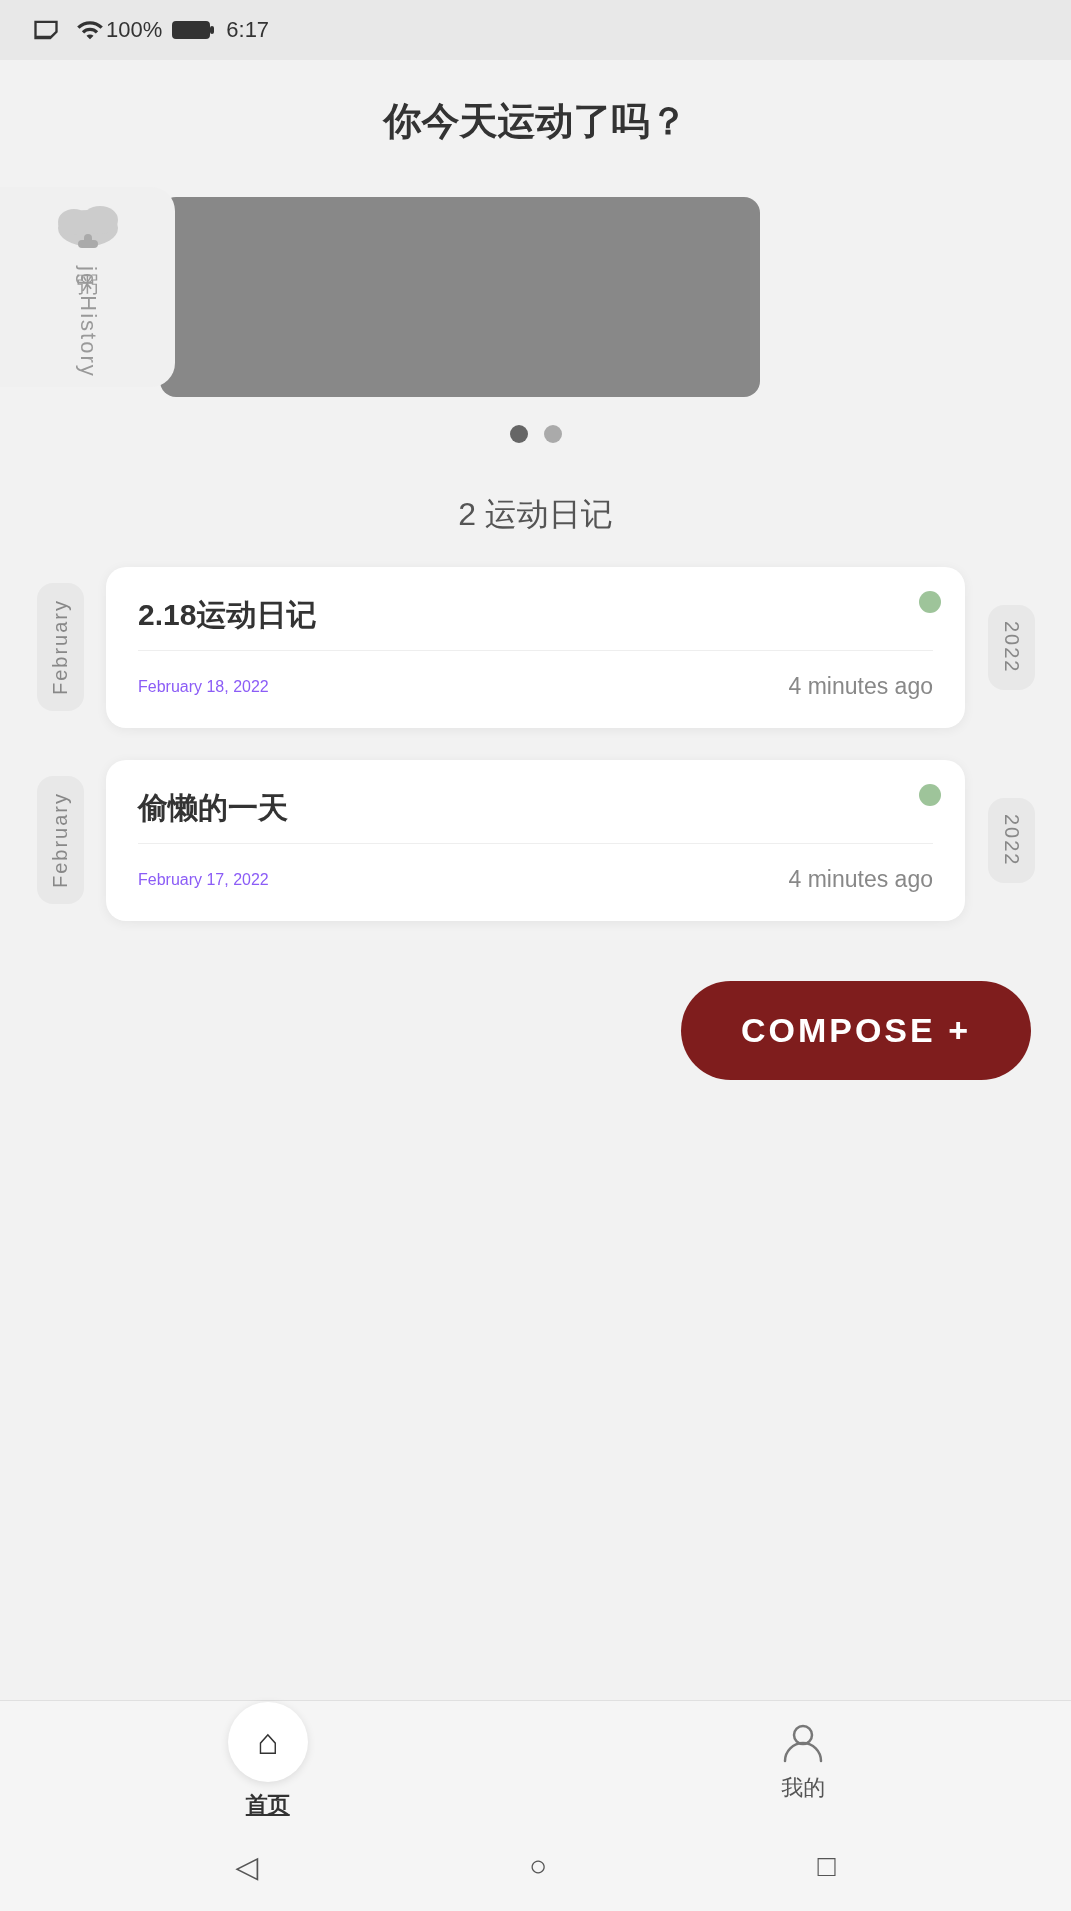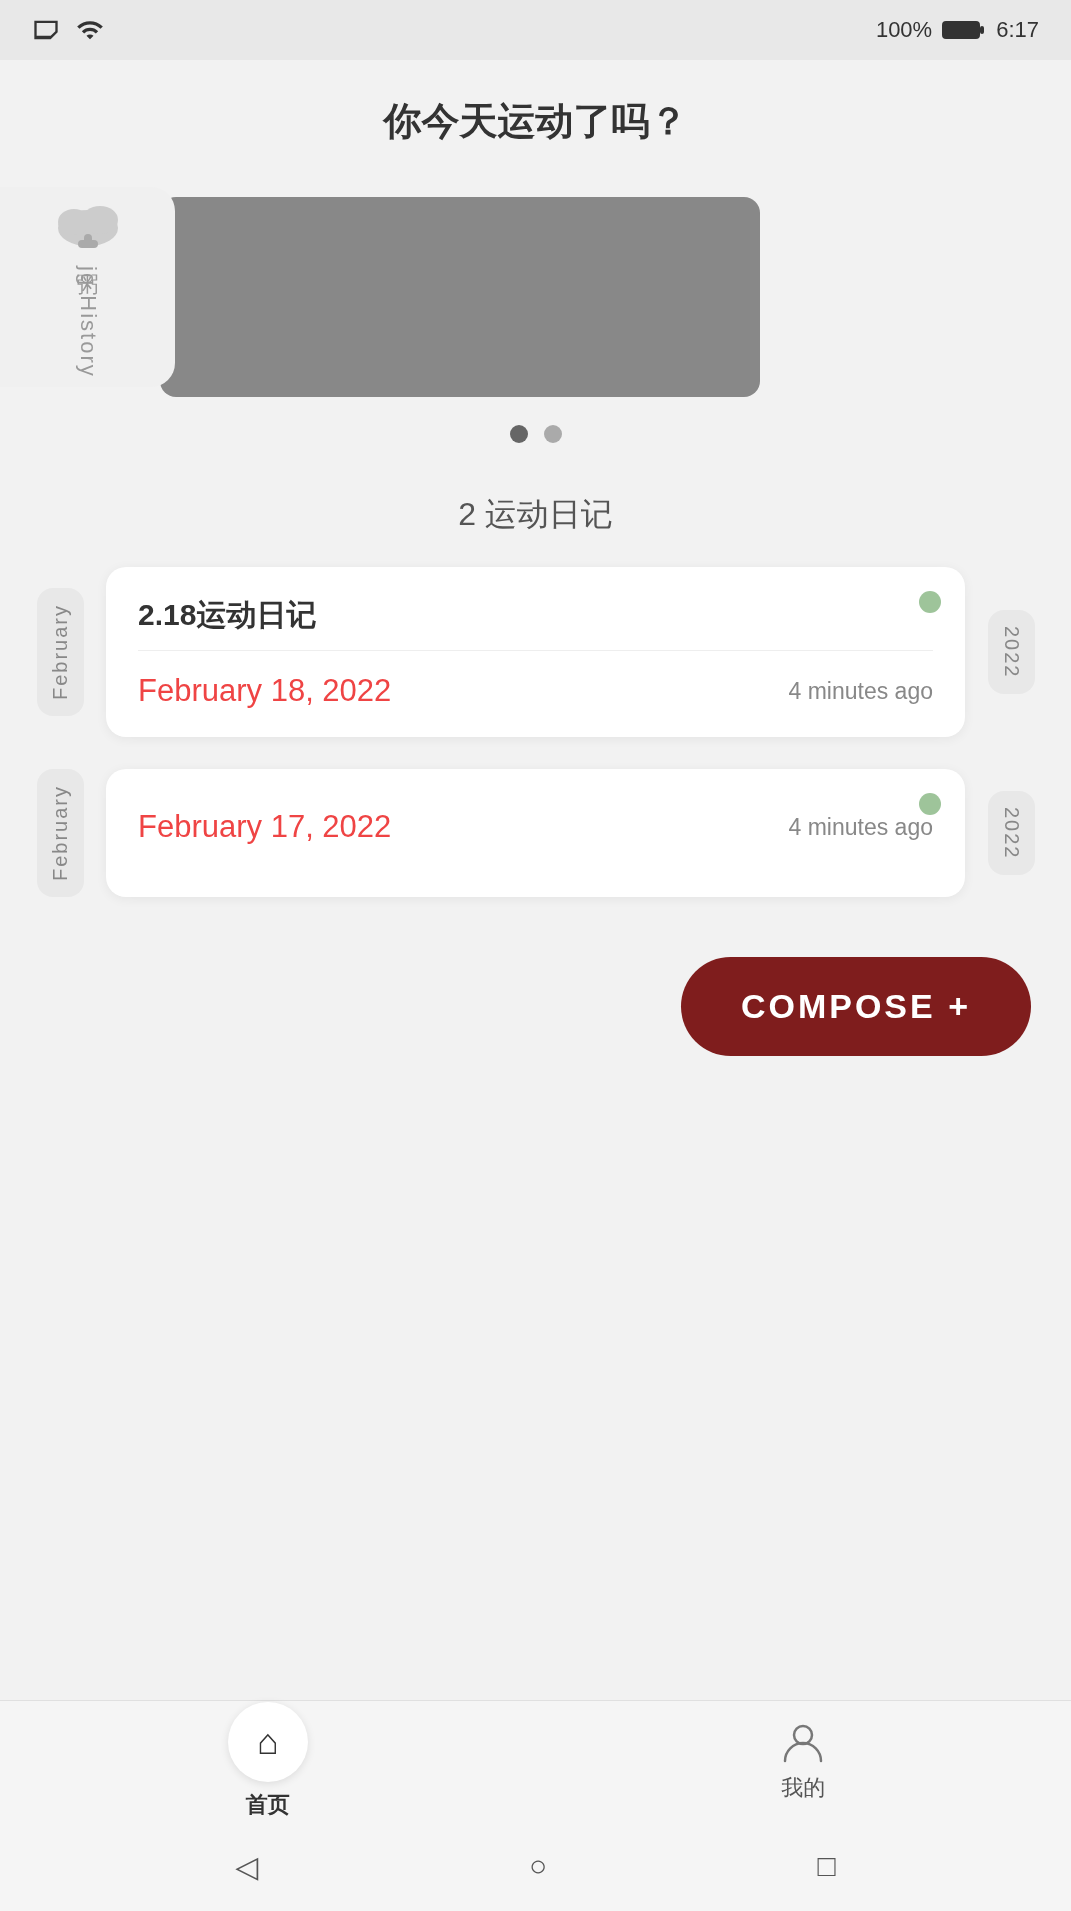--- a/index.html
+++ b/index.html
@@ -12,21 +12,21 @@
       position: relative;
       overflow-x: hidden;
     }
 
     
     .status-bar {
       height: 60px;
       background: #e8e8e8;
       display: flex;
       align-items: center;
-      justify-content: space-between;
+      justify-content: flex-start;
       padding: 0 32px;
     }
     .status-left {
       display: flex;
       align-items: center;
       gap: 14px;
     }
     .status-right {
       display: flex;
       align-items: center;
@@ -205,22 +205,22 @@
       border-bottom: 1px solid #eee;
       padding-bottom: 14px;
     }
     .entry-meta {
       display: flex;
       justify-content: space-between;
       align-items: center;
       margin-top: 12px;
     }
     .entry-date {
-      font-size: 31px;
-      color: #ef4444;
+      font-size: 16px;
+      color: #8b5cf6;
       font-weight: 500;
     }
     .entry-time {
       font-size: 23px;
       color: #888;
     }
     .entry-year-right {
       display: flex;
       align-items: center;
       justify-content: center;
@@ -298,20 +298,21 @@
     .nav-tab.active .nav-tab-icon {
       color: #333;
     }
     .nav-tab-label {
       font-size: 22px;
       color: #555;
     }
     .nav-tab.active .nav-tab-label {
       color: #333;
       font-weight: 600;
+      text-decoration: underline;
     }
 
     
     .system-nav {
       height: 90px;
       background: #f5f5f5;
       display: flex;
       align-items: center;
       justify-content: space-around;
       padding: 0 100px;
@@ -400,20 +401,21 @@
       <span class="entry-year-label">2022</span>
     </div>
   </div>
 
   <div class="journal-entry">
     <div class="entry-month-left">
       <span class="entry-month-label">February</span>
     </div>
     <div class="entry-card">
       <div class="entry-dot-indicator"></div>
+      <div class="entry-title">偷懒的一天</div>
       <div class="entry-meta">
         <span class="entry-date">February 17, 2022</span>
         <span class="entry-time">4 minutes ago</span>
       </div>
     </div>
     <div class="entry-year-right">
       <span class="entry-year-label">2022</span>
     </div>
   </div>
 

